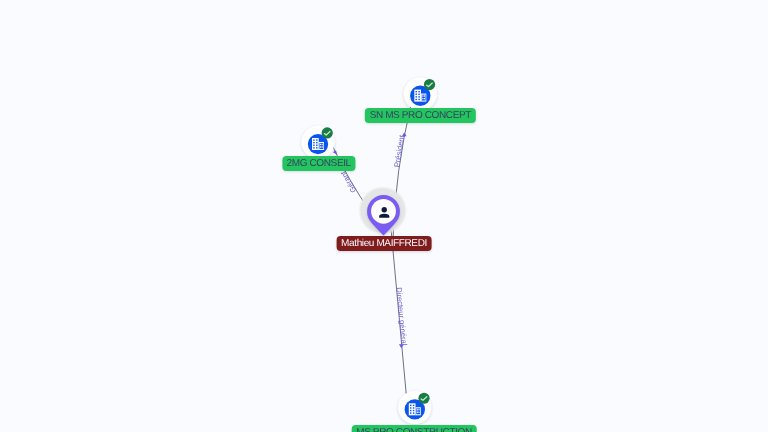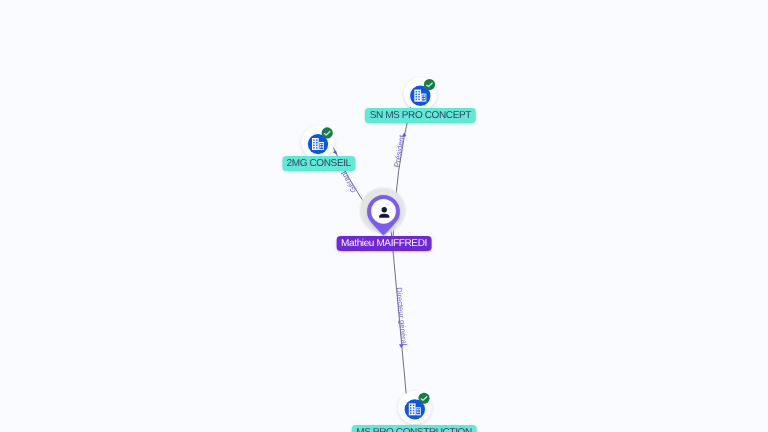--- a/index.html
+++ b/index.html
@@ -3,22 +3,22 @@
 <meta charset="utf-8">
 <style>
   html,body{margin:0;padding:0;}
   body{width:768px;height:432px;background:#fafbff;overflow:hidden;
        font-family:"Liberation Sans",sans-serif;-webkit-font-smoothing:antialiased;text-rendering:geometricPrecision;}
   .stage{position:relative;width:768px;height:432px;overflow:hidden;background:#fafbff;}
   svg.layer{position:absolute;left:0;top:0;width:768px;height:432px;}
   .nodelabel{position:absolute;transform:translate(-50%,0);white-space:nowrap;
      font-size:10px;line-height:15px;height:15px;letter-spacing:-0.38px;
      padding:0 4.5px;border-radius:4px;box-sizing:content-box;}
-  .co-label{background:#5eead4;color:#3b4163;box-shadow:0 1px 2.5px rgba(40,50,90,.16);}
-  .person-label{background:#6d28d9;color:#fdf7ff;box-shadow:0 1px 2.5px rgba(40,50,90,.2);}
+  .co-label{background:#22c55e;color:#3b4163;box-shadow:0 1px 2.5px rgba(40,50,90,.16);}
+  .person-label{background:#7f1d1d;color:#fdf7ff;box-shadow:0 1px 2.5px rgba(40,50,90,.2);}
   .edgelabel{fill:#6e5fd2;font-size:7.6px;font-family:"Liberation Sans",sans-serif;}
 </style>
 </head>
 <body>
 
 <div class="stage">
   <svg class="layer" viewBox="0 0 768 432">
     <defs>
       <filter id="nshadow" x="-70%" y="-70%" width="240%" height="240%">
         <feDropShadow dx="0" dy="1" stdDeviation="1.5" flood-color="#2b3254" flood-opacity="0.2"></feDropShadow>

